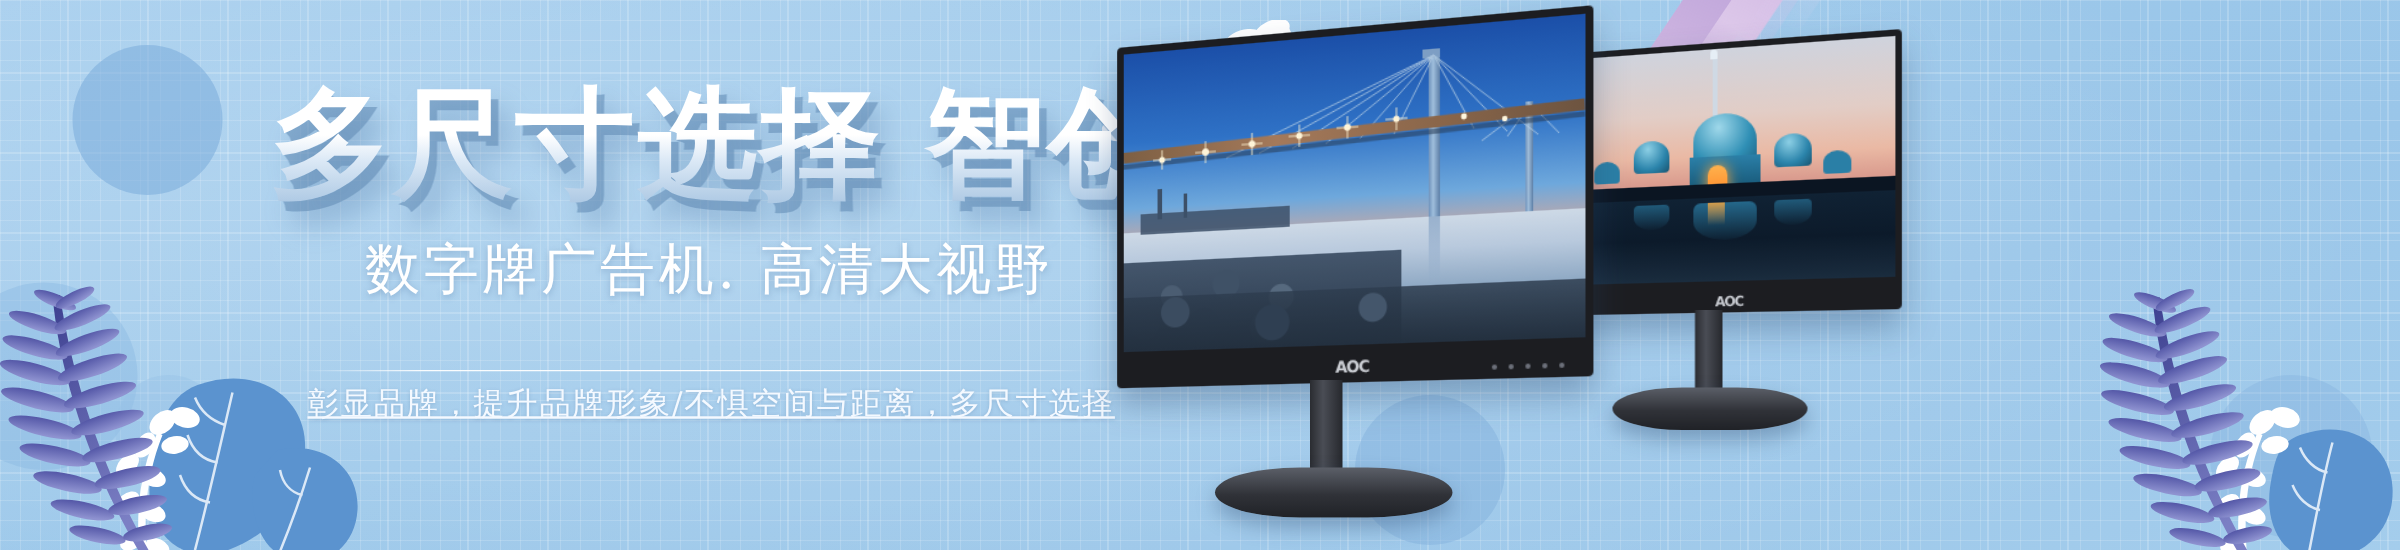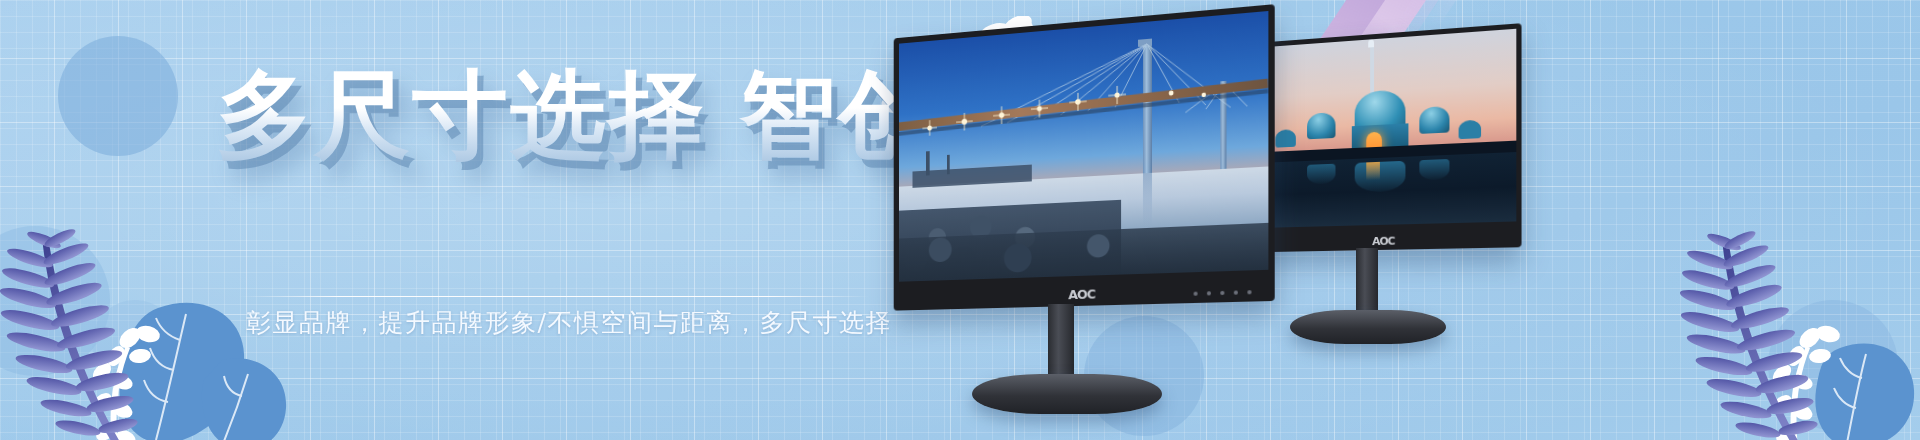--- a/index.html
+++ b/index.html
@@ -65,20 +65,21 @@
   .divider{
     position:absolute;left:238px;top:296px;width:632px;height:1px;
     background:linear-gradient(to right,rgba(255,255,255,0),rgba(255,255,255,.95) 16%,rgba(255,255,255,.95) 84%,rgba(255,255,255,0));
   }
   
   .tagline{
     position:absolute;left:246px;top:306px;
     font-size:25px;letter-spacing:1.5px;color:#f4f9ff;white-space:nowrap;
     font-family:"DejaVu Serif","Liberation Serif",serif;
     text-shadow:0 1px 3px rgba(70,110,155,.3);
+    text-decoration:underline;
   }
   
   .sprig{position:absolute;}
   .sprig-top{left:845px;top:16px;width:200px;height:110px;}
   
   .monitors{position:absolute;left:880px;top:0;width:740px;height:440px;}
   .mon{position:absolute;}
   .mon .bezel{
     background:#1c1d21;border-radius:4px;
     box-shadow:0 14px 26px rgba(40,70,105,.35);
@@ -139,20 +140,21 @@
       <ellipse cx="118" cy="62" rx="16" ry="9" transform="rotate(52 118 62)"></ellipse>
       <ellipse cx="98" cy="78" rx="14" ry="8" transform="rotate(58 98 78)"></ellipse>
       <ellipse cx="80" cy="92" rx="12" ry="7" transform="rotate(62 80 92)"></ellipse>
     </g>
   </svg>
 
   <div class="headline">
     <span>多尺寸选择</span><span class="gap"></span><span>智创未来</span>
   </div>
 
+  <div class="subtitle">数字牌广告机. 高清大视野</div>
 
   <div class="divider"></div>
 
   <div class="tagline">彰显品牌，提升品牌形象/不惧空间与距离，多尺寸选择</div>
 
   <div class="monitors">
 
     <div class="mon" style="left:352px;top:34px;">
       <div class="bezel" style="width:288px;height:216px;transform:perspective(900px) rotateY(-13deg) skewY(-2.6deg);padding:5px 5px 16px 5px;">
         <div class="screen" style="width:278px;height:186px;">

